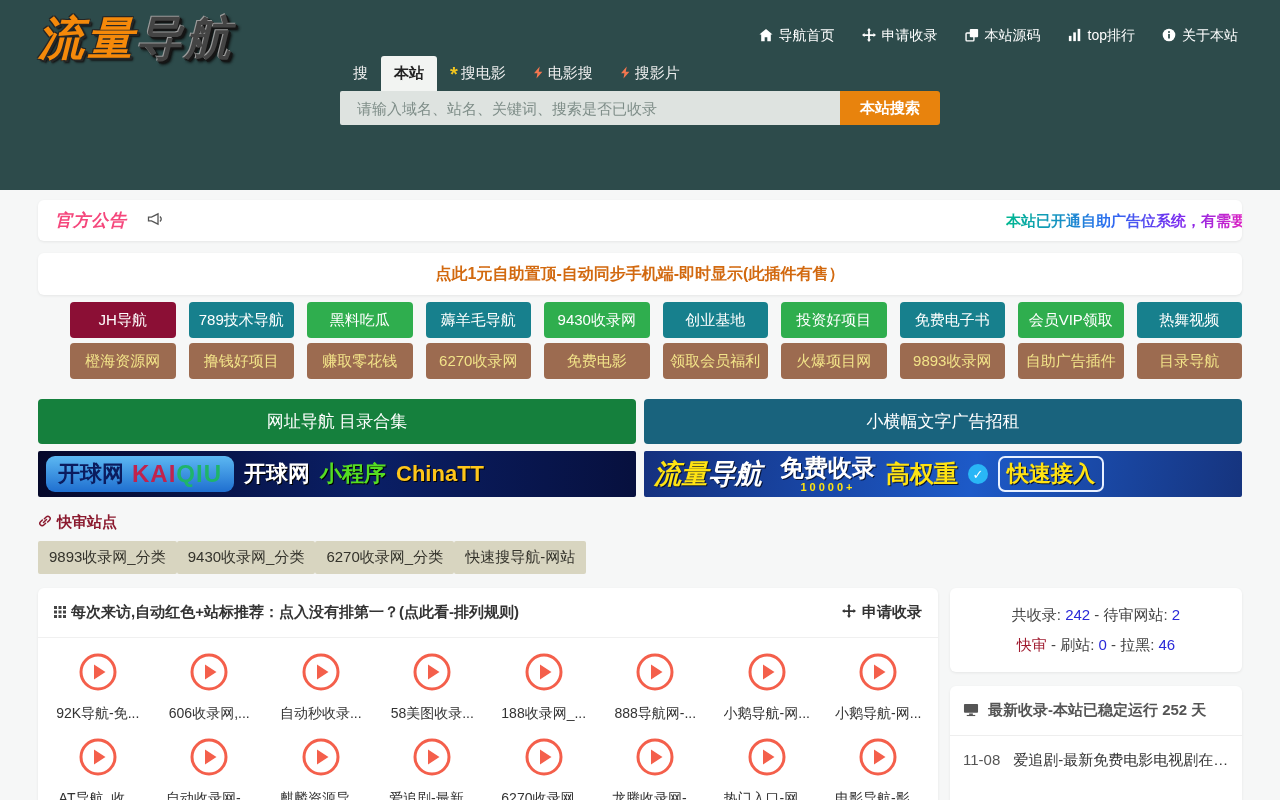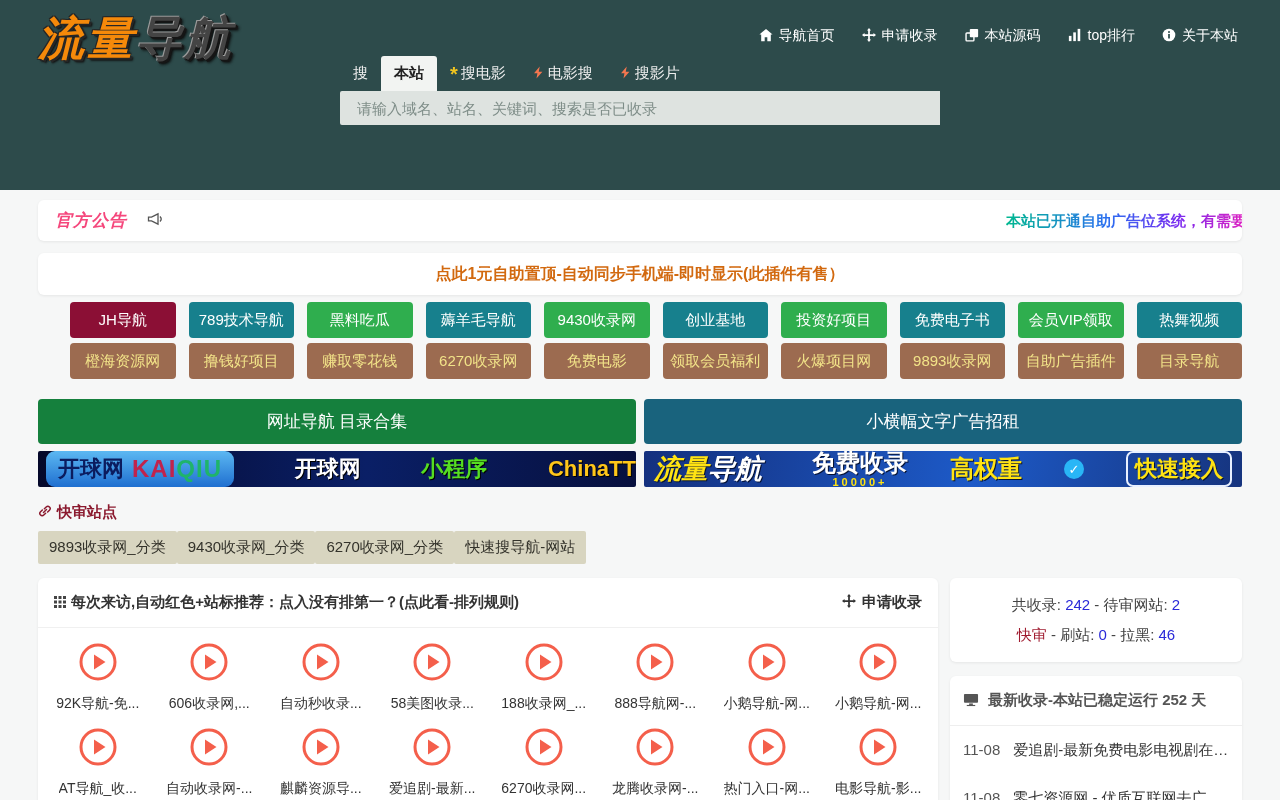--- a/index.html
+++ b/index.html
@@ -47,21 +47,21 @@
   .c-teal   { background:#17808d; }
   .c-green  { background:#2fae4e; }
   .c-brown  { background:#9c6b50; color:#f2e388; }
 
   .wide-banners { margin-top:20px; display:grid; grid-template-columns:1fr 1fr; gap:8px; }
   .wbanner { height:45px; line-height:45px; text-align:center; color:#fff; font-size:17px; border-radius:4px; cursor:pointer; }
   .wb-left  { background:#15803d; }
   .wb-right { background:#19637d; }
 
   .ad-banners { margin-top:7px; display:grid; grid-template-columns:1fr 1fr; gap:8px; }
-  .ad { height:36px; display:flex; align-items:center; overflow:hidden; border-radius:2px; cursor:pointer; white-space:nowrap;justify-content:space-between; }
+  .ad { height:46px; display:flex; align-items:center; overflow:hidden; border-radius:2px; cursor:pointer; white-space:nowrap; }
   .ad1 { background:linear-gradient(90deg,#05082a,#0a1f66 55%,#07103e); gap:10px; padding-left:8px; }
   .ad1 .pill { display:flex; align-items:center; gap:8px; background:linear-gradient(180deg,#5cb8f2,#1f6fd0); border-radius:9px; padding:3px 12px; }
   .ad1 .pill .cn { color:#0b1c5e; font-size:22px; font-weight:900; }
   .ad1 .pill .kai { color:#c0234d; font-size:24px; font-weight:900; letter-spacing:1px; }
   .ad1 .pill .qiu { color:#1fb46a; font-size:24px; font-weight:900; letter-spacing:1px; }
   .ad1 .w  { color:#fff; font-size:22px; font-weight:900; text-shadow:1px 1px 0 #000; }
   .ad1 .g  { color:#55dd22; font-size:22px; font-weight:900; text-shadow:1px 1px 0 #000; }
   .ad1 .y  { color:#ffc61a; font-size:22px; font-weight:900; text-shadow:1px 1px 0 #000; }
   .ad2 { background:linear-gradient(100deg,#14307e,#1d5ac8 55%,#16347e); gap:10px; padding:0 10px; }
   .ad2 .t1 { color:#ffe312; font-size:27px; font-weight:900; font-style:italic; text-shadow:1px 1px 0 #061233; }
@@ -162,20 +162,21 @@
         </span>
       <span class="tab">
           <span><svg viewBox="0 0 16 16">
               <path d="M9.5 0.5L2.5 9h4.2l-1.2 6.5L12.8 7H8.3z" fill="#f4764f"></path>
             </svg></span>
           <span>搜影片</span>
         </span>
     </div>
     <div class="search-bar">
       <input type="text" placeholder="请输入域名、站名、关键词、搜索是否已收录" style="">
+      <button>本站搜索</button>
     </div>
   </div>
 </div>
 
 <div class="container">
 
   <div class="card announce">
     <span class="announce-label">官方公告</span>
     <span class="mega"><svg width="16" height="16" viewBox="0 0 16 16" fill="none" stroke="#555" stroke-width="1.3">
           <path d="M1.5 6.2v3.6h3l6.5 3.4V2.8L4.5 6.2z"></path>

